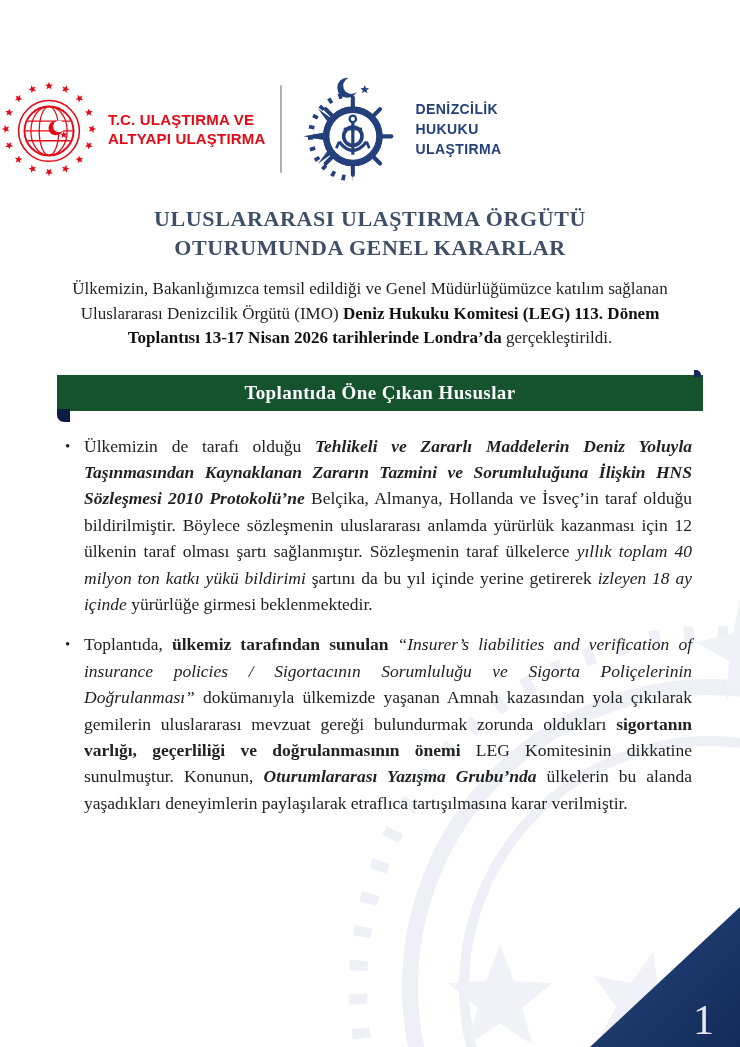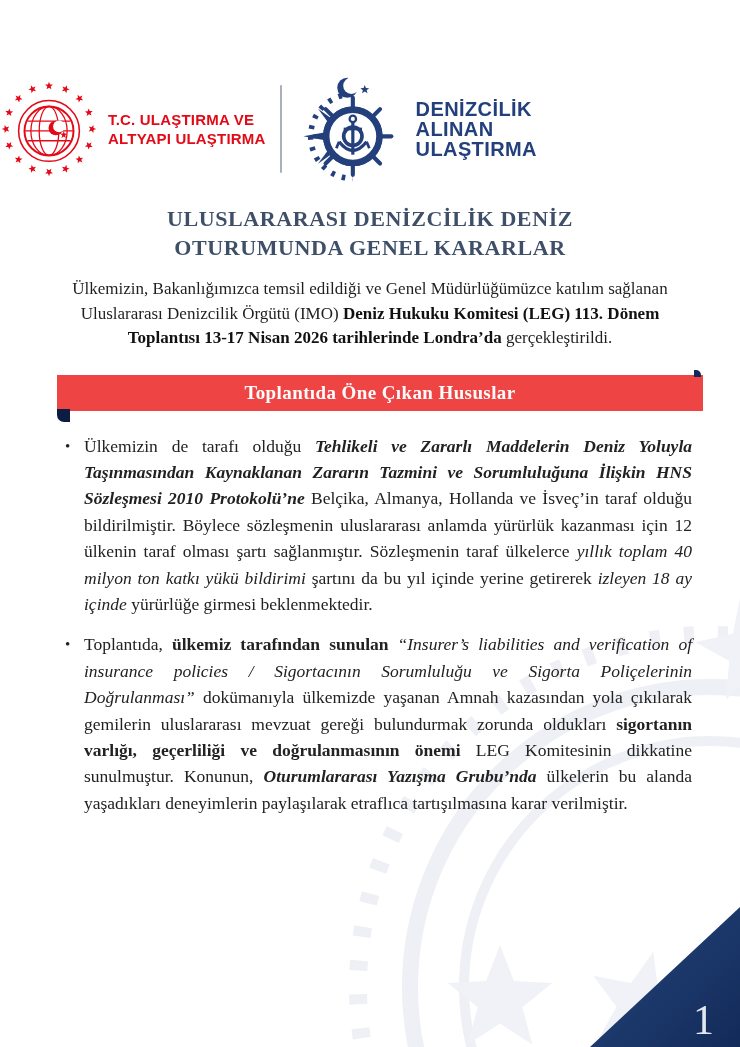--- a/index.html
+++ b/index.html
@@ -26,21 +26,21 @@
     padding-top:74px;
   }
   .logo-block{display:flex;align-items:center;gap:10px;}
   .ministry-text{
     font-family:"Liberation Sans","DejaVu Sans",sans-serif;
     font-weight:bold;font-size:15px;line-height:19px;
     color:#E30A17;letter-spacing:.2px;white-space:nowrap;
   }
   .directorate-text{
     font-family:"Liberation Sans","DejaVu Sans",sans-serif;
-    font-weight:bold;font-size:20px;line-height:20px;
+    font-weight:bold;font-size:14px;line-height:20px;
     color:#24407C;letter-spacing:.4px;white-space:nowrap;
   }
   .header-divider{
     width:2px;height:88px;background:#aab0b8;border-radius:1px;
   }
   
   .doc-title{
     margin-top:20px;
     text-align:center;
     font-weight:bold;
@@ -55,21 +55,21 @@
     text-align:center;
     font-size:17px;line-height:24.5px;
     color:#1f1f1f;
   }
   .intro b{color:#111;}
   
   .banner{
     position:relative;
     margin:24px 0 0 57px;
     width:646px;height:36px;
-    background:#ef4444;
+    background:#14532d;
     display:flex;align-items:center;justify-content:center;
   }
   .banner::before{ 
     content:"";
     position:absolute;left:0;top:34px;
     width:13px;height:13px;
     background:#0c1c42;
     border-bottom-left-radius:7px;
   }
   .banner::after{ 
@@ -216,28 +216,28 @@
         <g stroke="#24407C" fill="none">
           <circle cx="62" cy="49" r="3.5" stroke-width="2.5"></circle>
           <line x1="62" y1="52.5" x2="62" y2="88" stroke-width="3.5"></line>
           <line x1="52" y1="60" x2="72" y2="60" stroke-width="3"></line>
           <path d="M47,74 Q62,93 77,74" stroke-width="3.5"></path>
           <path d="M47,74 l-3,7 M77,74 l3,7" stroke-width="3"></path>
         </g>
       </svg>
       <div class="directorate-text">
         <div>DENİZCİLİK</div>
-        <div>ALINAN</div>
+        <div>HUKUKU</div>
         <div>ULAŞTIRMA</div>
       </div>
     </div>
   </div>
 
   <div class="doc-title">
-    <div>ULUSLARARASI DENİZCİLİK DENİZ</div>
+    <div>ULUSLARARASI ULAŞTIRMA ÖRGÜTÜ</div>
     <div>OTURUMUNDA GENEL KARARLAR</div>
   </div>
 
   <p class="intro"><span>Ülkemizin, Bakanlığımızca temsil edildiği ve Genel Müdürlüğümüzce katılım sağlanan Uluslararası Denizcilik Örgütü (IMO) </span><b>Deniz Hukuku Komitesi (LEG) 113. Dönem Toplantısı 13-17 Nisan 2026 tarihlerinde Londra’da</b><span> gerçekleştirildi.</span></p>
 
   <div class="banner">
     <span class="banner-label">Toplantıda Öne Çıkan Hususlar</span>
   </div>
 
   <ul class="bullet-list">

